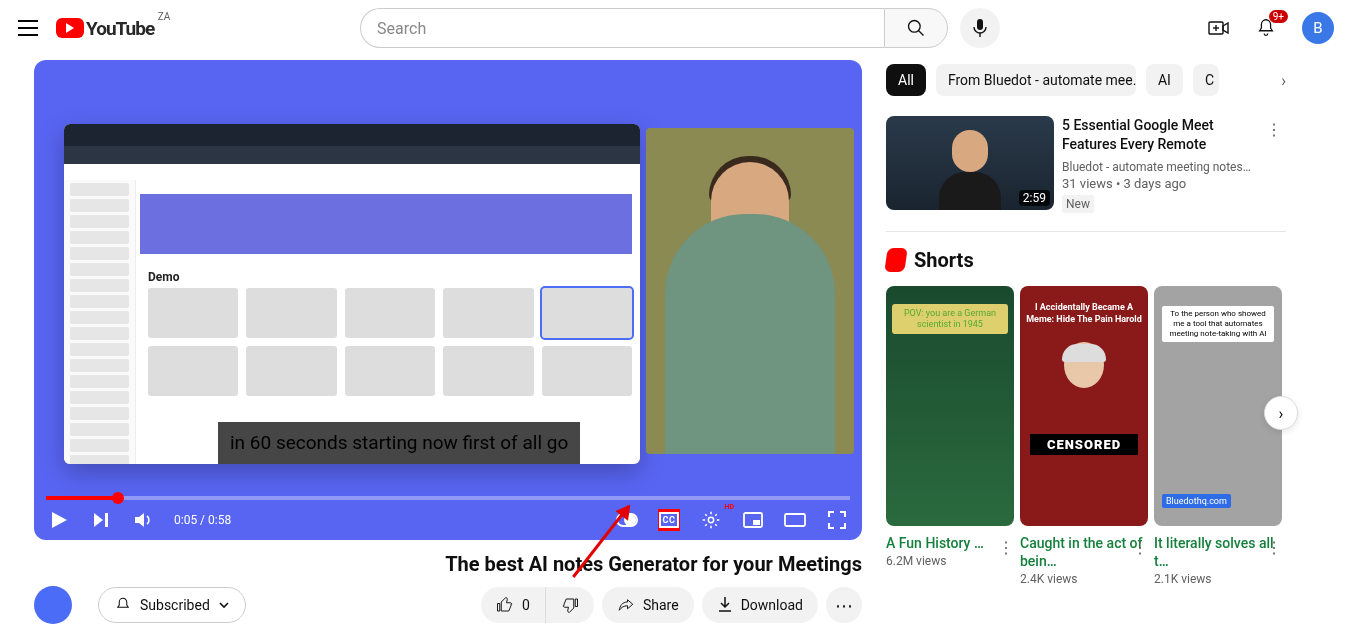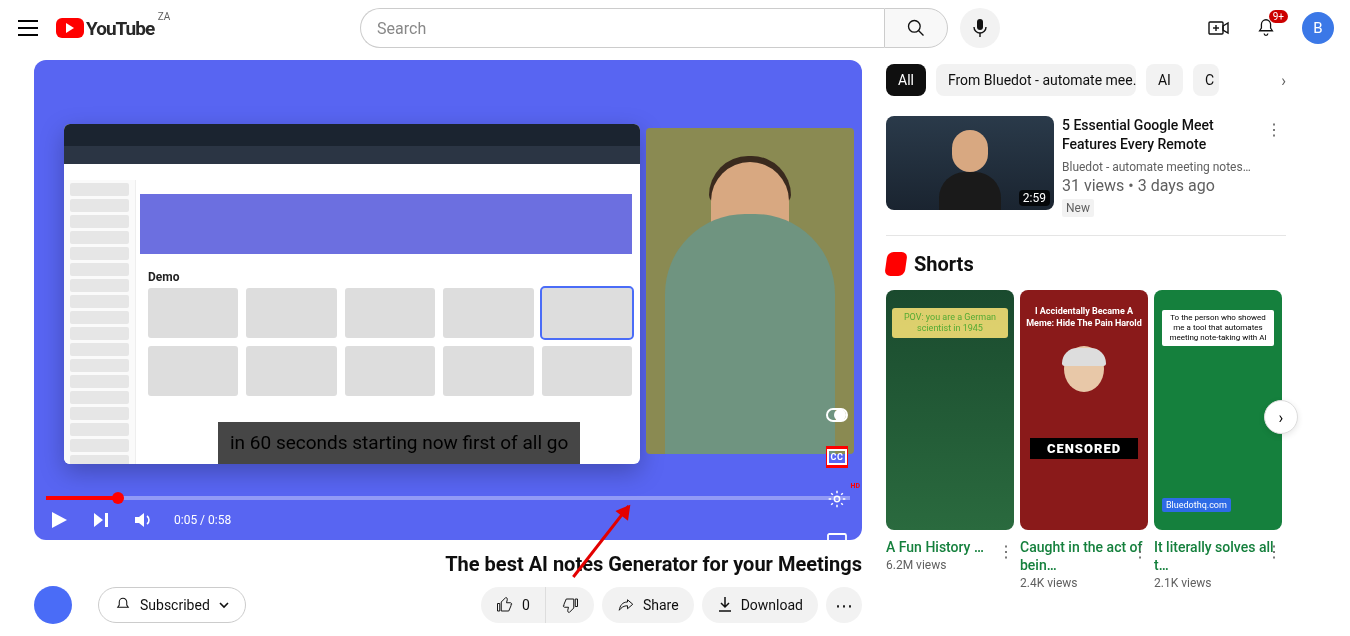--- a/index.html
+++ b/index.html
@@ -43,21 +43,21 @@
 .side-row { height: 13px; margin: 3px 6px; background: #e6e6e6; border-radius: 2px; }
 .app .demo { position: absolute; top: 146px; left: 84px; font-size: 12px; font-weight: 700; color: #222; }
 .app .thumbs { position: absolute; top: 164px; left: 84px; right: 8px; display: grid; grid-template-columns: repeat(5,1fr); gap: 8px; }
 .thumb { height: 50px; background: #ddd; border-radius: 3px; }
 .caption { position: absolute; left: 184px; bottom: 76px; background: rgba(8,8,8,.75); color: #000000; padding: 8px 12px; font-size: 19px; line-height: 1.35; max-width: 390px; }
 .progress { position: absolute; left: 12px; right: 12px; bottom: 40px; height: 4px; background: rgba(255,255,255,.35); }
 .progress .played { width: 9%; height: 100%; background: #ff0000; position: relative; }
 .progress .played::after { content: ""; position: absolute; right: -6px; top: -4px; width: 12px; height: 12px; background: #ff0000; border-radius: 50%; }
 .controls { position: absolute; bottom: 0; left: 0; right: 0; height: 40px; display: flex; align-items: center; padding: 0 14px; color: #fff; }
 .c-left { display: flex; align-items: center; gap: 20px; }
-.c-right { margin-left: auto; display: flex; align-items: center; gap: 20px; flex-direction: column; }
+.c-right { margin-left: auto; display: flex; align-items: center; gap: 20px; }
 .pbtn { width: 22px; height: 22px; display: flex; align-items: center; justify-content: center; cursor: pointer; }
 .time { font-size: 12px; }
 .cc-box { border: 3px solid #f00; padding: 2px 3px; }
 .cc-inner { border: 2px solid #fff; font-size: 9px; font-weight: 700; padding: 1px 2px; letter-spacing: .5px; }
 .hd { position: relative; }
 .hd::after { content: "HD"; position: absolute; top: -6px; right: -12px; font-size: 7px; color: #f00; font-weight: 700; }
 .toggle { width: 30px; height: 14px; border: 2px solid #fff; border-radius: 10px; position: relative; }
 .toggle::after { content: ""; position: absolute; right: 0; top: -1px; width: 12px; height: 12px; background: #fff; border-radius: 50%; }
 
 
@@ -87,32 +87,32 @@
 .chip.active { background: #0f0f0f; color: #fff; }
 .chev { margin-left: auto; cursor: pointer; color: #606060; }
 .rec { display: flex; gap: 8px; margin-top: 20px; padding-bottom: 18px; border-bottom: 1px solid #e5e5e5; }
 .rth { width: 168px; height: 94px; background: #333; border-radius: 8px; position: relative; flex-shrink: 0; }
 .rth::after { content: attr(data-dur); position: absolute; right: 4px; bottom: 4px; background: rgba(0,0,0,.8); color: #fff; font-size: 12px; padding: 1px 4px; border-radius: 4px; }
 .rth .rec-person { position: absolute; top: 14px; left: 50%; transform: translateX(-50%); width: 36px; height: 42px; background: #d8a881; border-radius: 18px; }
 .rth .rec-body { position: absolute; bottom: 0; left: 50%; transform: translateX(-50%); width: 62px; height: 38px; background: #1a1a1a; border-radius: 26px 26px 0 0; }
 .rinfo { flex: 1; font-size: 14px; }
 .rtit { font-weight: 500; color: #0f0f0f; line-height: 1.35; max-height: 40px; overflow: hidden; }
 .rchan { color: #606060; font-size: 12px; margin-top: 4px; overflow: hidden; text-overflow: ellipsis; white-space: nowrap; max-width: 190px; }
-.rmeta { color: #606060; font-size: 16px; margin-top: 2px; }
+.rmeta { color: #606060; font-size: 13px; margin-top: 2px; }
 .newtag { background: #f2f2f2; font-size: 12px; color: #606060; padding: 2px 4px; border-radius: 2px; display: inline-block; margin-top: 4px; }
 .rdots { color: #606060; cursor: pointer; padding: 4px; }
 .shorts-hdr { display: flex; align-items: center; gap: 8px; margin-top: 16px; }
 .sh-icon { width: 20px; height: 24px; background: #ff0000; border-radius: 6px; transform: skewX(-8deg); }
 .sh-txt { font-size: 20px; font-weight: 700; color: #0f0f0f; }
 .shorts { display: flex; gap: 6px; margin-top: 14px; position: relative; }
 .short { width: 128px; }
 .sthumb { width: 128px; height: 240px; border-radius: 8px; position: relative; overflow: hidden; }
 .sthumb.s1 { background: linear-gradient(#1a4a2e,#2a6a3e); }
 .sthumb.s2 { background: #8a1a1a; }
-.sthumb.s3 { background: #15803d; }
+.sthumb.s3 { background: #a3a3a3; }
 .sthumb .cens { position: absolute; left: 10px; right: 10px; top: 148px; background: #000; color: #fff; font-size: 13px; font-weight: 900; text-align: center; padding: 3px 0; letter-spacing: 1px; }
 .sthumb .cap1 { position: absolute; top: 18px; left: 6px; right: 6px; background: rgba(255,230,120,.85); color: #5a3; font-size: 9px; padding: 4px; text-align: center; border-radius: 3px; line-height: 1.2; }
 .sthumb .cap2 { position: absolute; top: 16px; left: 6px; right: 6px; color: #fff; font-size: 9px; font-weight: 700; text-align: center; line-height: 1.3; }
 .sthumb .cap3 { position: absolute; top: 20px; left: 8px; right: 8px; background: #fff; font-size: 8px; padding: 3px; text-align: center; line-height: 1.25; border-radius: 2px; }
 .sthumb .tag3 { position: absolute; bottom: 18px; left: 8px; background: #2e6be6; color: #fff; font-size: 9px; padding: 2px 4px; border-radius: 2px; }
 .old-man { position: absolute; top: 56px; left: 50%; transform: translateX(-50%); width: 56px; height: 80px; }
 .old-man .h { width: 40px; height: 46px; background: #e8c8a8; border-radius: 50%; margin: 0 auto; }
 .old-man .hr { width: 44px; height: 18px; background: #ddd; border-radius: 22px 22px 4px 4px; margin: -44px auto 0; }
 .stit { font-size: 14px; font-weight: 500; color: #15803d; margin-top: 8px; line-height: 1.3; max-height: 36px; overflow: hidden; }
 .sviews { font-size: 12px; color: #606060; margin-top: 2px; }

